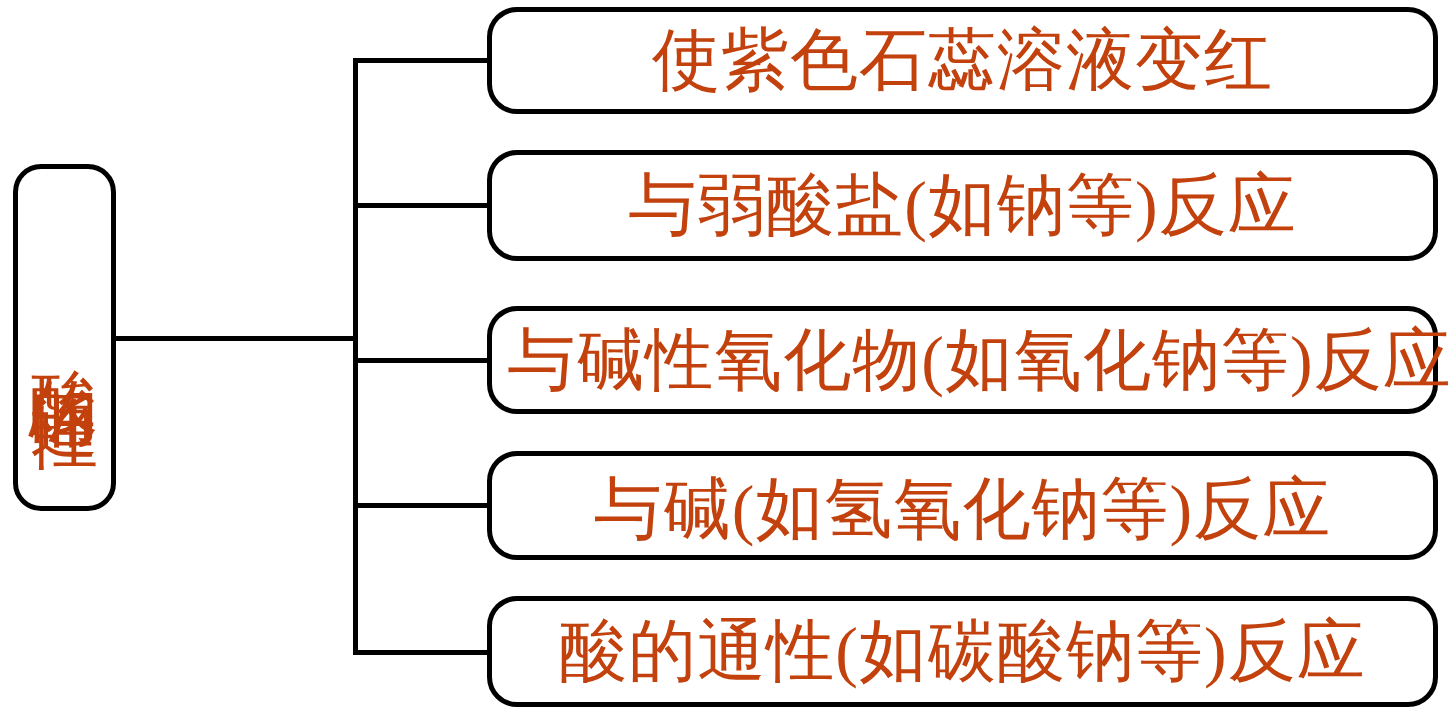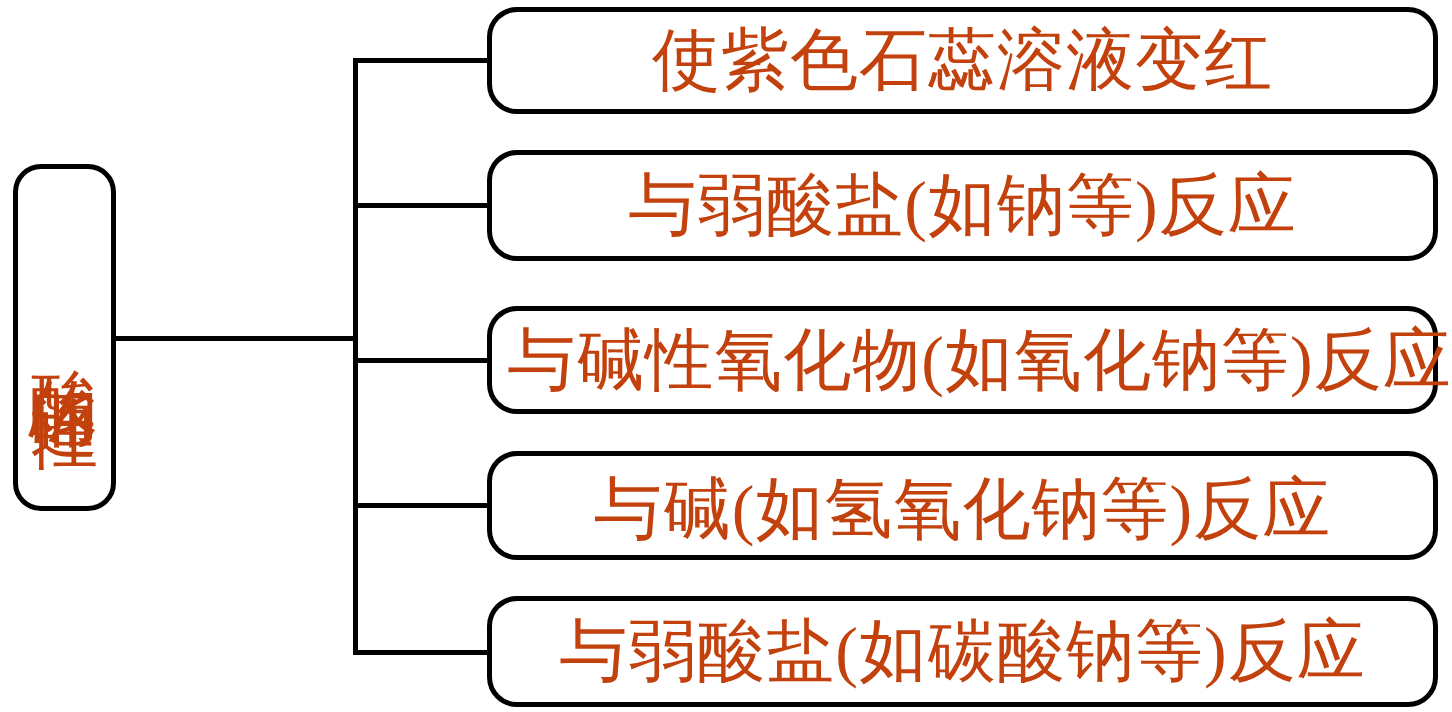--- a/index.html
+++ b/index.html
@@ -104,16 +104,16 @@
   <div class="node branch-node bn2">
     <span>与弱酸盐(如钠等)反应</span>
   </div>
   <div class="node branch-node bn3">
     <span>与碱性氧化物(如氧化钠等)反应</span>
   </div>
   <div class="node branch-node bn4">
     <span>与碱(如氢氧化钠等)反应</span>
   </div>
   <div class="node branch-node bn5">
-    <span>与弱酸盐(如碳酸钠等)反应</span>
+    <span>酸的通性(如碳酸钠等)反应</span>
   </div>
 
 </div>
 
 </body></html>

